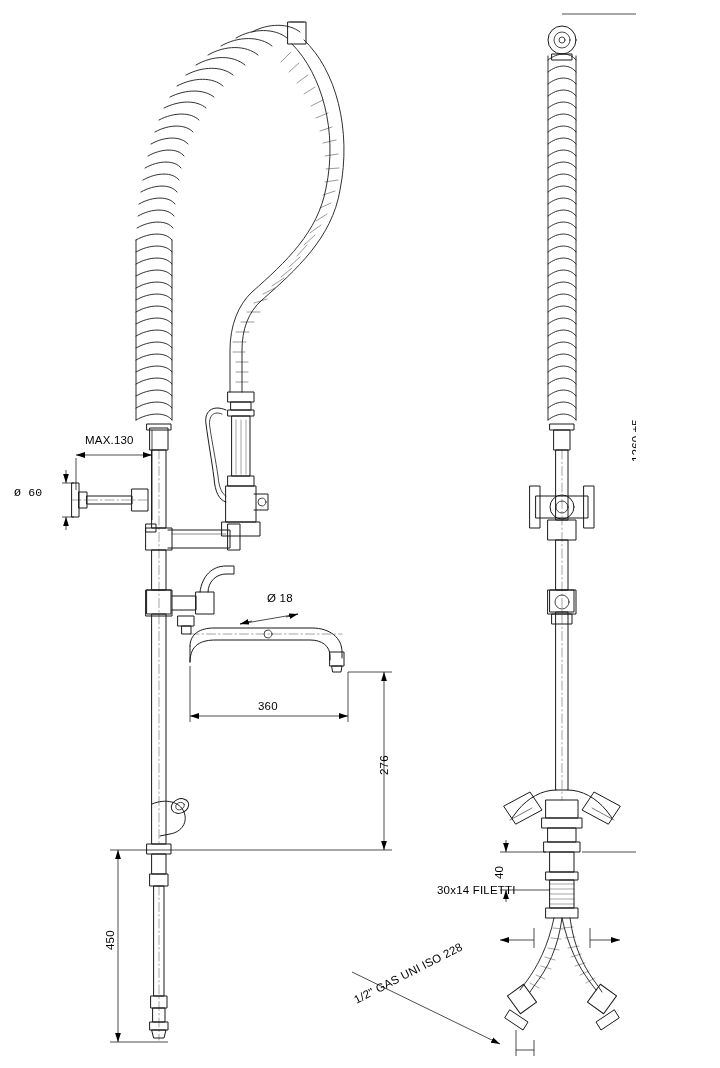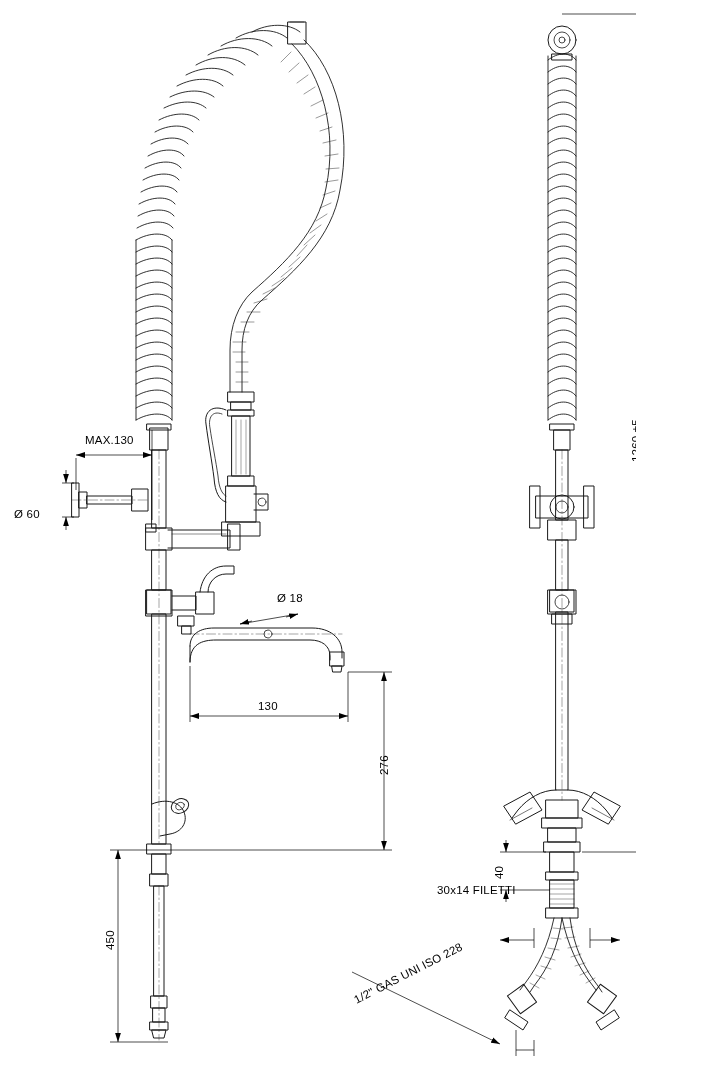--- a/index.html
+++ b/index.html
@@ -402,23 +402,23 @@
         <line x1="352" y1="972" x2="500" y2="1044" marker-end="url(#arrowL)"></line>
         <line x1="516" y1="1030" x2="516" y2="1056"></line>
         <line x1="534" y1="1040" x2="534" y2="1056"></line>
         <line x1="516" y1="1050" x2="534" y2="1050"></line>
       </g>
 
     </g>
   </svg>
 
   <div class="dimlabel" style="left:85px; top:434px;">MAX.130</div>
-  <div class="dimlabel" style="left:14px; top:508px;">Ø 60</div>
-  <div class="dimlabel" style="left:277px; top:592px;">Ø 18</div>
-  <div class="dimlabel" style="left:258px; top:700px;">130</div>
+  <div class="dimlabel" style="left:14px; top:486px;font-family:Liberation Mono, monospace;">Ø 60</div>
+  <div class="dimlabel" style="left:267px; top:592px;">Ø 18</div>
+  <div class="dimlabel" style="left:258px; top:700px;">360</div>
   <div class="dimlabel vert" style="left:378px; top:775px;">276</div>
   <div class="dimlabel vert" style="left:104px; top:950px;">450</div>
   <div class="dimlabel vert" style="left:630px; top:462px;">1260 ±5</div>
   <div class="dimlabel vert" style="left:493px; top:879px;">40</div>
   <div class="dimlabel" style="left:437px; top:884px;">30x14 FILETTI</div>
   <div class="dimlabel rot-thread" style="left:352px; top:995px;">1/2" GAS UNI ISO 228</div>
 
 </div>
 
 </body></html>

